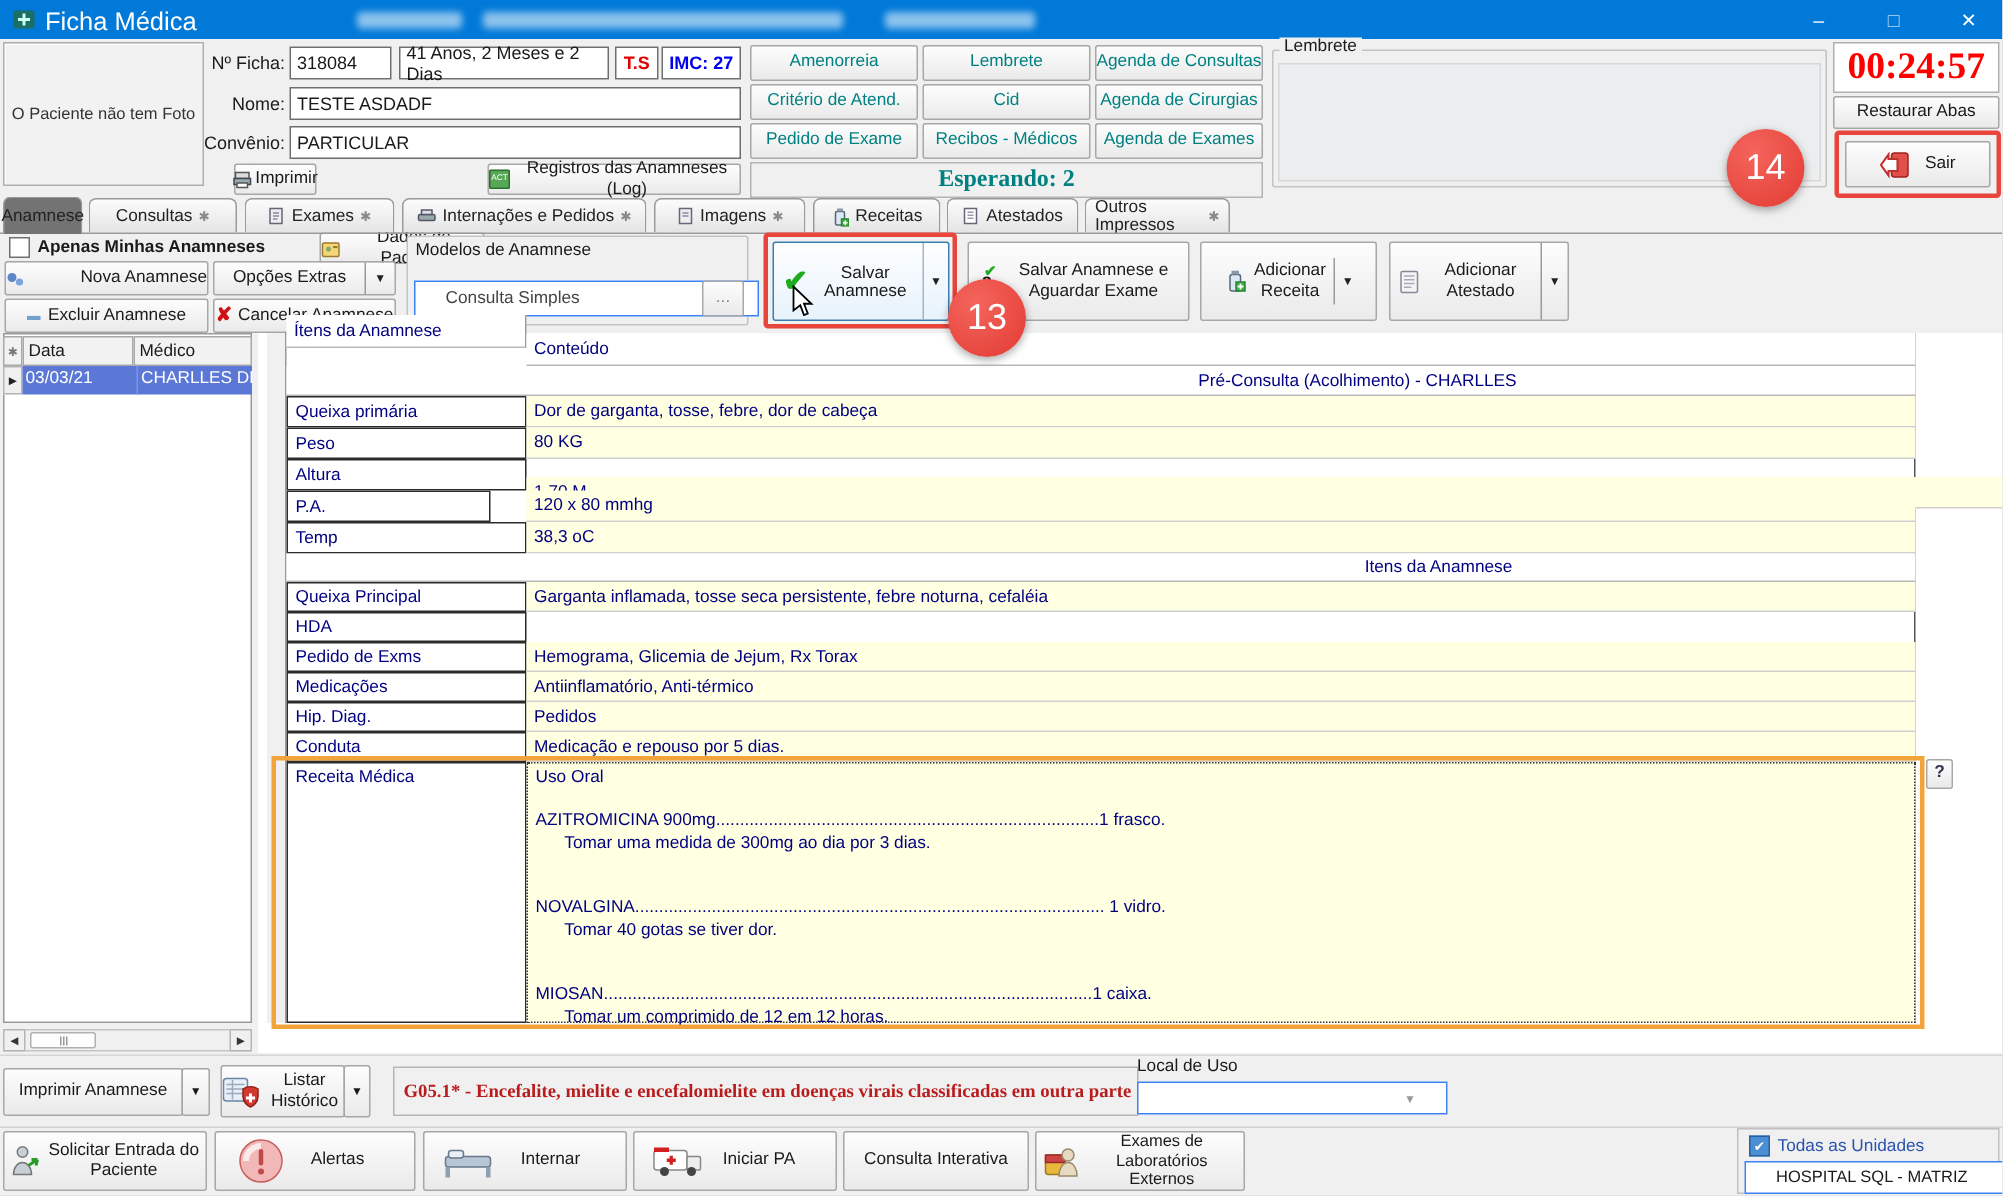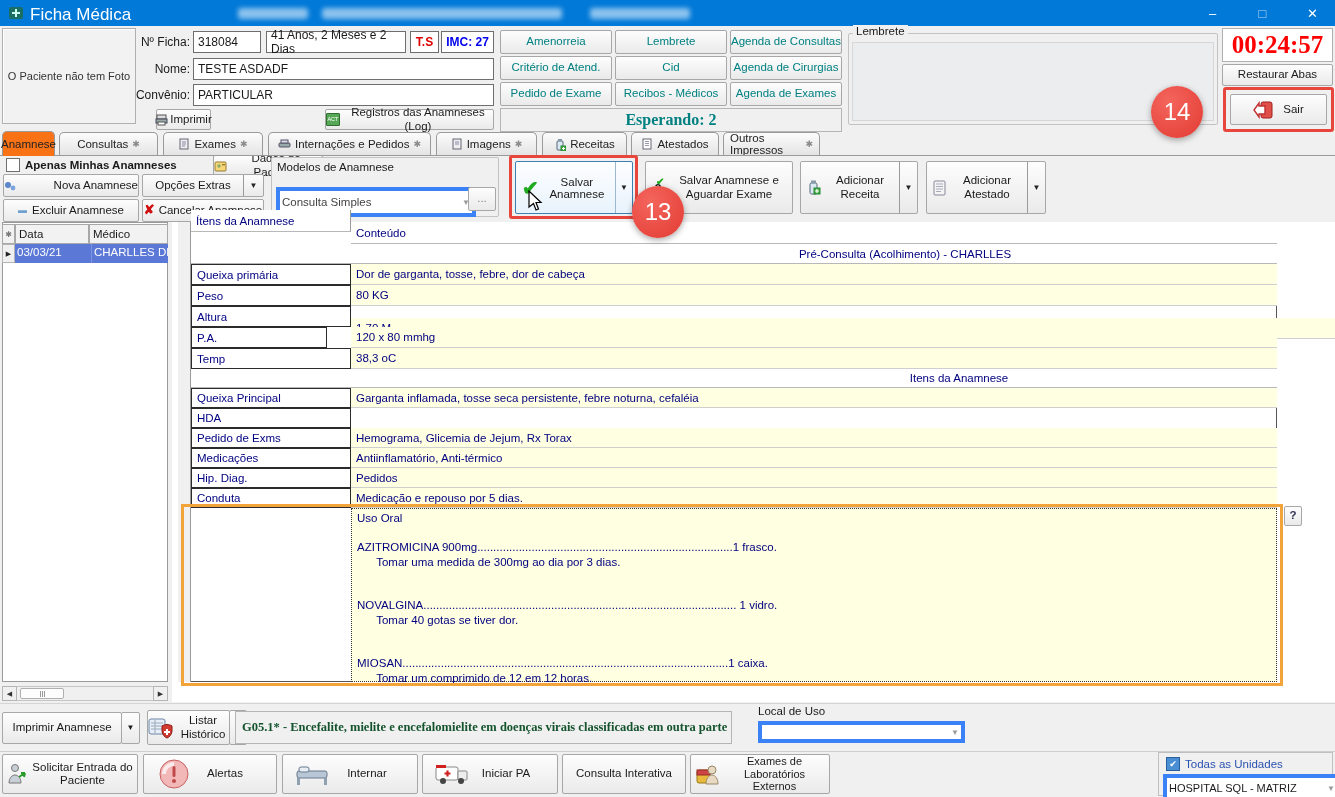--- a/index.html
+++ b/index.html
@@ -9,36 +9,36 @@
   
   #titlebar{left:0;top:0;width:1335px;height:26px;background:#0079d8;color:#fff;}
   .redact{background:rgba(255,255,255,.55);border-radius:3px;filter:blur(2.5px);height:11px;top:8px;}
   .winbtn{width:45px;height:26px;display:flex;align-items:center;justify-content:center;font-size:13px;color:#fff;}
   
   .btn{background:linear-gradient(#fdfdfd,#eaeaea);border:1px solid #a7a7a7;border-radius:2px;
        display:flex;align-items:center;justify-content:center;text-align:center;cursor:default;line-height:1.15;}
   .btn-teal{color:#008080;}
   .field{background:#fff;border:1px solid #6e6e6e;padding:2px 4px;font-size:12px;display:flex;align-items:center;}
   .lbl{display:flex;align-items:center;justify-content:flex-end;font-size:12px;color:#1a1a1a;}
-  .combo{background:#fff;border:4px solid #3b82f6;display:flex;align-items:center;padding:0 2px;font-size:11.5px;}
+  .combo{background:#fff;border:1px solid #3b82f6;display:flex;align-items:center;padding:0 20px;font-size:11.5px;}
   .combo .arr{margin-left:auto;color:#9a9a9a;font-size:8px;}
   .split{border-left:1px solid #9a9a9a;height:100%;display:flex;align-items:center;justify-content:center;font-size:8px;color:#222;}
   .groupbox{border:1px solid #c3c3c3;border-radius:2px;}
   .grouplbl{background:#f0f0f0;padding:0 3px;font-size:11.5px;}
   
   .hl-red{border:3px solid #e8453c;border-radius:3px;pointer-events:none;z-index:50;}
   .hl-orange{border:3px solid #f2a33a;pointer-events:none;z-index:45;}
   .badge{width:52px;height:52px;border-radius:50%;z-index:60;color:#fff;font-size:24px;
          background:radial-gradient(circle at 35% 30%,#f4655c,#e23b33);
          display:flex;align-items:center;justify-content:center;box-shadow:0 2px 6px rgba(0,0,0,.35);}
   
   .tab{height:23px;border:1px solid #9a9a9a;border-bottom:none;border-radius:5px 5px 0 0;
        background:linear-gradient(#fcfcfc,#e4e4e4);display:flex;align-items:center;justify-content:center;
        gap:4px;padding:0 6px;font-size:11.5px;color:#222;}
-  .tab.active{background:#f97316;height:25px;z-index:5;}
+  .tab.active{background:#737373;height:25px;z-index:5;}
   .tabx{color:#8a8a8a;font-size:9px;}
   
   .gridhead{background:#f2f2f2;border:1px solid #a8a8a8;display:flex;align-items:center;padding:0 3px;font-size:11.5px;}
   .cell-label{background:#fff;border:1px solid #2b2b2b;color:#000080;display:flex;align-items:center;padding:0 5px;font-size:11.5px;}
   .cell-content{background:#ffffe1;border-bottom:1px solid #cfcfcf;color:#000080;display:flex;align-items:center;padding:0 5px;font-size:11.5px;}
   .cell-white{background:#fff;border-bottom:1px solid #b8b8b8;color:#000080;display:flex;align-items:center;font-size:11.5px;}
   .recipe-content{white-space:pre-wrap;line-height:14.5px;font-size:11.5px;color:#000080;}
   .scrollbtn{background:#f0f0f0;border:1px solid #b5b5b5;display:flex;align-items:center;justify-content:center;font-size:7px;color:#333;}
   .serifbold{font-family:"Liberation Serif",serif;font-weight:bold;}
   .icon{display:inline-flex;align-items:center;justify-content:center;}
@@ -249,21 +249,21 @@
   <div class="abs badge" style="left:632px;top:186px;">13</div>
 
   <div class="abs btn" style="left:645px;top:161px;width:148px;height:53px;gap:4px;padding:0 4px;">
     <span class="icon" style="position:relative;width:16px;">
       <span style="font-weight:bold;font-size:13px;">a</span>
       <span style="position:absolute;left:6px;top:-4px;color:#1faa1f;font-size:10px;font-weight:bold;">✔</span>
     </span>
     <span style="flex:1;text-align:center;">Salvar Anamnese e Aguardar Exame</span>
   </div>
 
-  <div class="abs btn" style="left:800px;top:161px;width:118px;height:53px;padding:0;">
+  <div class="abs btn" style="left:800px;top:161px;width:118px;height:53px;padding:10px;">
     <span class="icon" style="margin-left:5px;">
         <svg width="15" height="17">
           <rect x="4" y="4" width="7" height="11" rx="1.5" fill="#dce9f5" stroke="#567"></rect>
           <rect x="5" y="1.5" width="5" height="2.5" fill="#89a"></rect>
           <rect x="8" y="9" width="6" height="6" fill="#4a4" stroke="#283"></rect>
           <path d="M11 10v4M9 12h4" stroke="#fff" stroke-width="1.2"></path>
         </svg>
       </span>
     <span style="flex:1;text-align:center;padding:0 2px;">Adicionar Receita</span>
     <span class="split" style="width:17px;">▼</span>
@@ -327,20 +327,21 @@
   <div class="abs cell-label" style="left:191px;top:408px;width:160px;height:20px;">HDA</div>
   <div class="abs cell-label" style="left:191px;top:428px;width:160px;height:20px;">Pedido de Exms</div>
   <div class="abs cell-content" style="left:351px;top:428px;width:926px;height:20px;">Hemograma, Glicemia de Jejum, Rx Torax</div>
   <div class="abs cell-label" style="left:191px;top:448px;width:160px;height:20px;">Medicações</div>
   <div class="abs cell-content" style="left:351px;top:448px;width:926px;height:20px;">Antiinflamatório, Anti-térmico</div>
   <div class="abs cell-label" style="left:191px;top:468px;width:160px;height:20px;">Hip. Diag.</div>
   <div class="abs cell-content" style="left:351px;top:468px;width:926px;height:20px;">Pedidos</div>
   <div class="abs cell-label" style="left:191px;top:488px;width:160px;height:20px;">Conduta</div>
   <div class="abs cell-content" style="left:351px;top:488px;width:926px;height:20px;">Medicação e repouso por 5 dias.</div>
 
+  <div class="abs cell-label" style="left:191px;top:508px;width:160px;height:174px;align-items:flex-start;padding-top:3px;">Receita Médica</div>
   <div class="abs" style="left:351px;top:508px;width:926px;height:174px;background:#ffffe1;border:1px dotted #333;padding:2px 5px;box-sizing:border-box;">
     <div class="recipe-content">Uso Oral
 
 AZITROMICINA 900mg................................................................................1 frasco.
       Tomar uma medida de 300mg ao dia por 3 dias.
 
 
 NOVALGINA.................................................................................................. 1 vidro.
       Tomar 40 gotas se tiver dor.
 
@@ -360,21 +361,21 @@
         <svg width="25" height="24">
           <rect x="1" y="3" width="16" height="15" rx="2" fill="#e8eef7" stroke="#6a85a8"></rect>
           <path d="M3 7h12M3 10h12M3 13h12M7 4v13" stroke="#9ab" stroke-width="1"></path>
           <path d="M14 10c3-2 7-2 10 0v5c0 4-3.5 6.5-5 7-1.5-.5-5-3-5-7z" fill="#d03a30" stroke="#901d15"></path>
           <path d="M19 13v6M16 16h6" stroke="#fff" stroke-width="2"></path>
         </svg>
       </span>
     <span style="text-align:center;">Listar Histórico</span>
   </div>
   <div class="abs btn" style="left:229px;top:710px;width:18px;height:35px;font-size:8px;">▼</div>
-  <div class="abs serifbold" style="left:235px;top:711px;width:497px;height:33px;border:1px solid #b5b5b5;background:#f0f0f0;display:flex;align-items:center;padding:0 6px;color:#14532d;font-size:12.5px;white-space:nowrap;overflow:hidden;">G05.1* - Encefalite, mielite e encefalomielite em doenças virais classificadas em outra parte</div>
+  <div class="abs serifbold" style="left:262px;top:711px;width:497px;height:33px;border:1px solid #b5b5b5;background:#f0f0f0;display:flex;align-items:center;padding:0 6px;color:#b91c1c;font-size:12.5px;white-space:nowrap;overflow:hidden;">G05.1* - Encefalite, mielite e encefalomielite em doenças virais classificadas em outra parte</div>
   <div class="abs" style="left:758px;top:705px;font-size:11.5px;">Local de Uso</div>
   <div class="abs combo" style="left:758px;top:721px;width:207px;height:22px;">
     <span class="arr">▼</span>
   </div>
 
   <div class="abs" style="left:0;top:751px;width:1335px;height:46px;background:#f0f0f0;border-top:1px solid #cfcfcf;"></div>
   <div class="abs btn" style="left:2px;top:754px;width:136px;height:40px;gap:5px;padding:0 3px;">
     <span class="icon">
         <svg width="20" height="22">
           <circle cx="9" cy="5" r="3.5" fill="#c9cfd6" stroke="#777"></circle>

